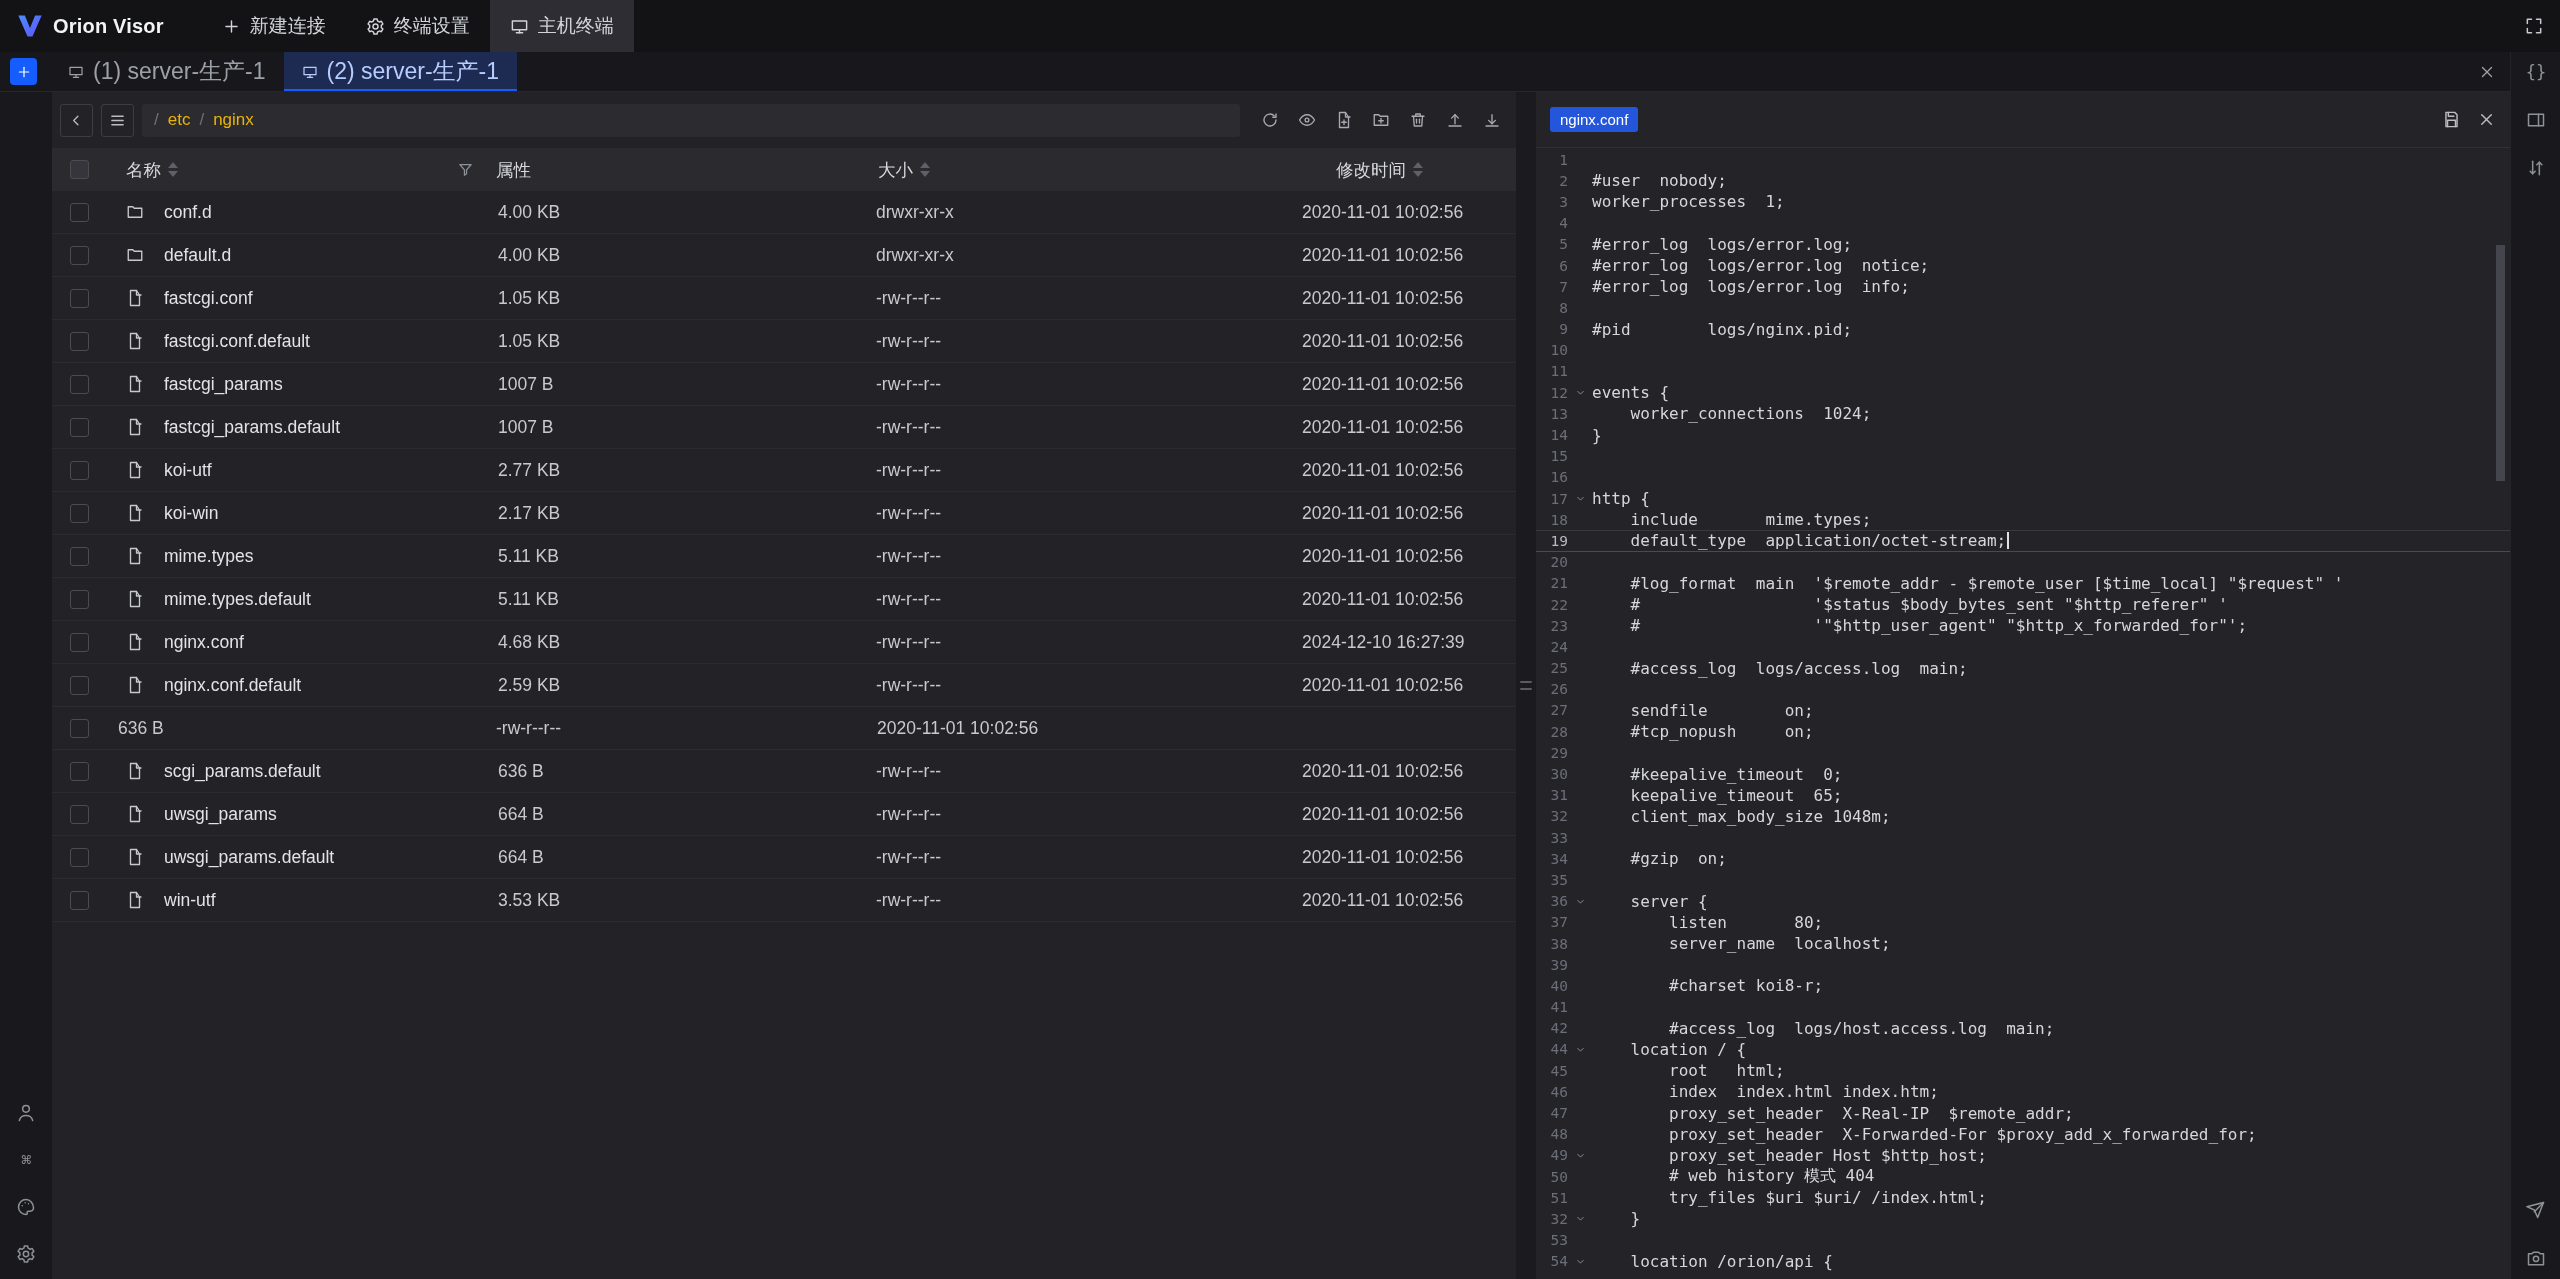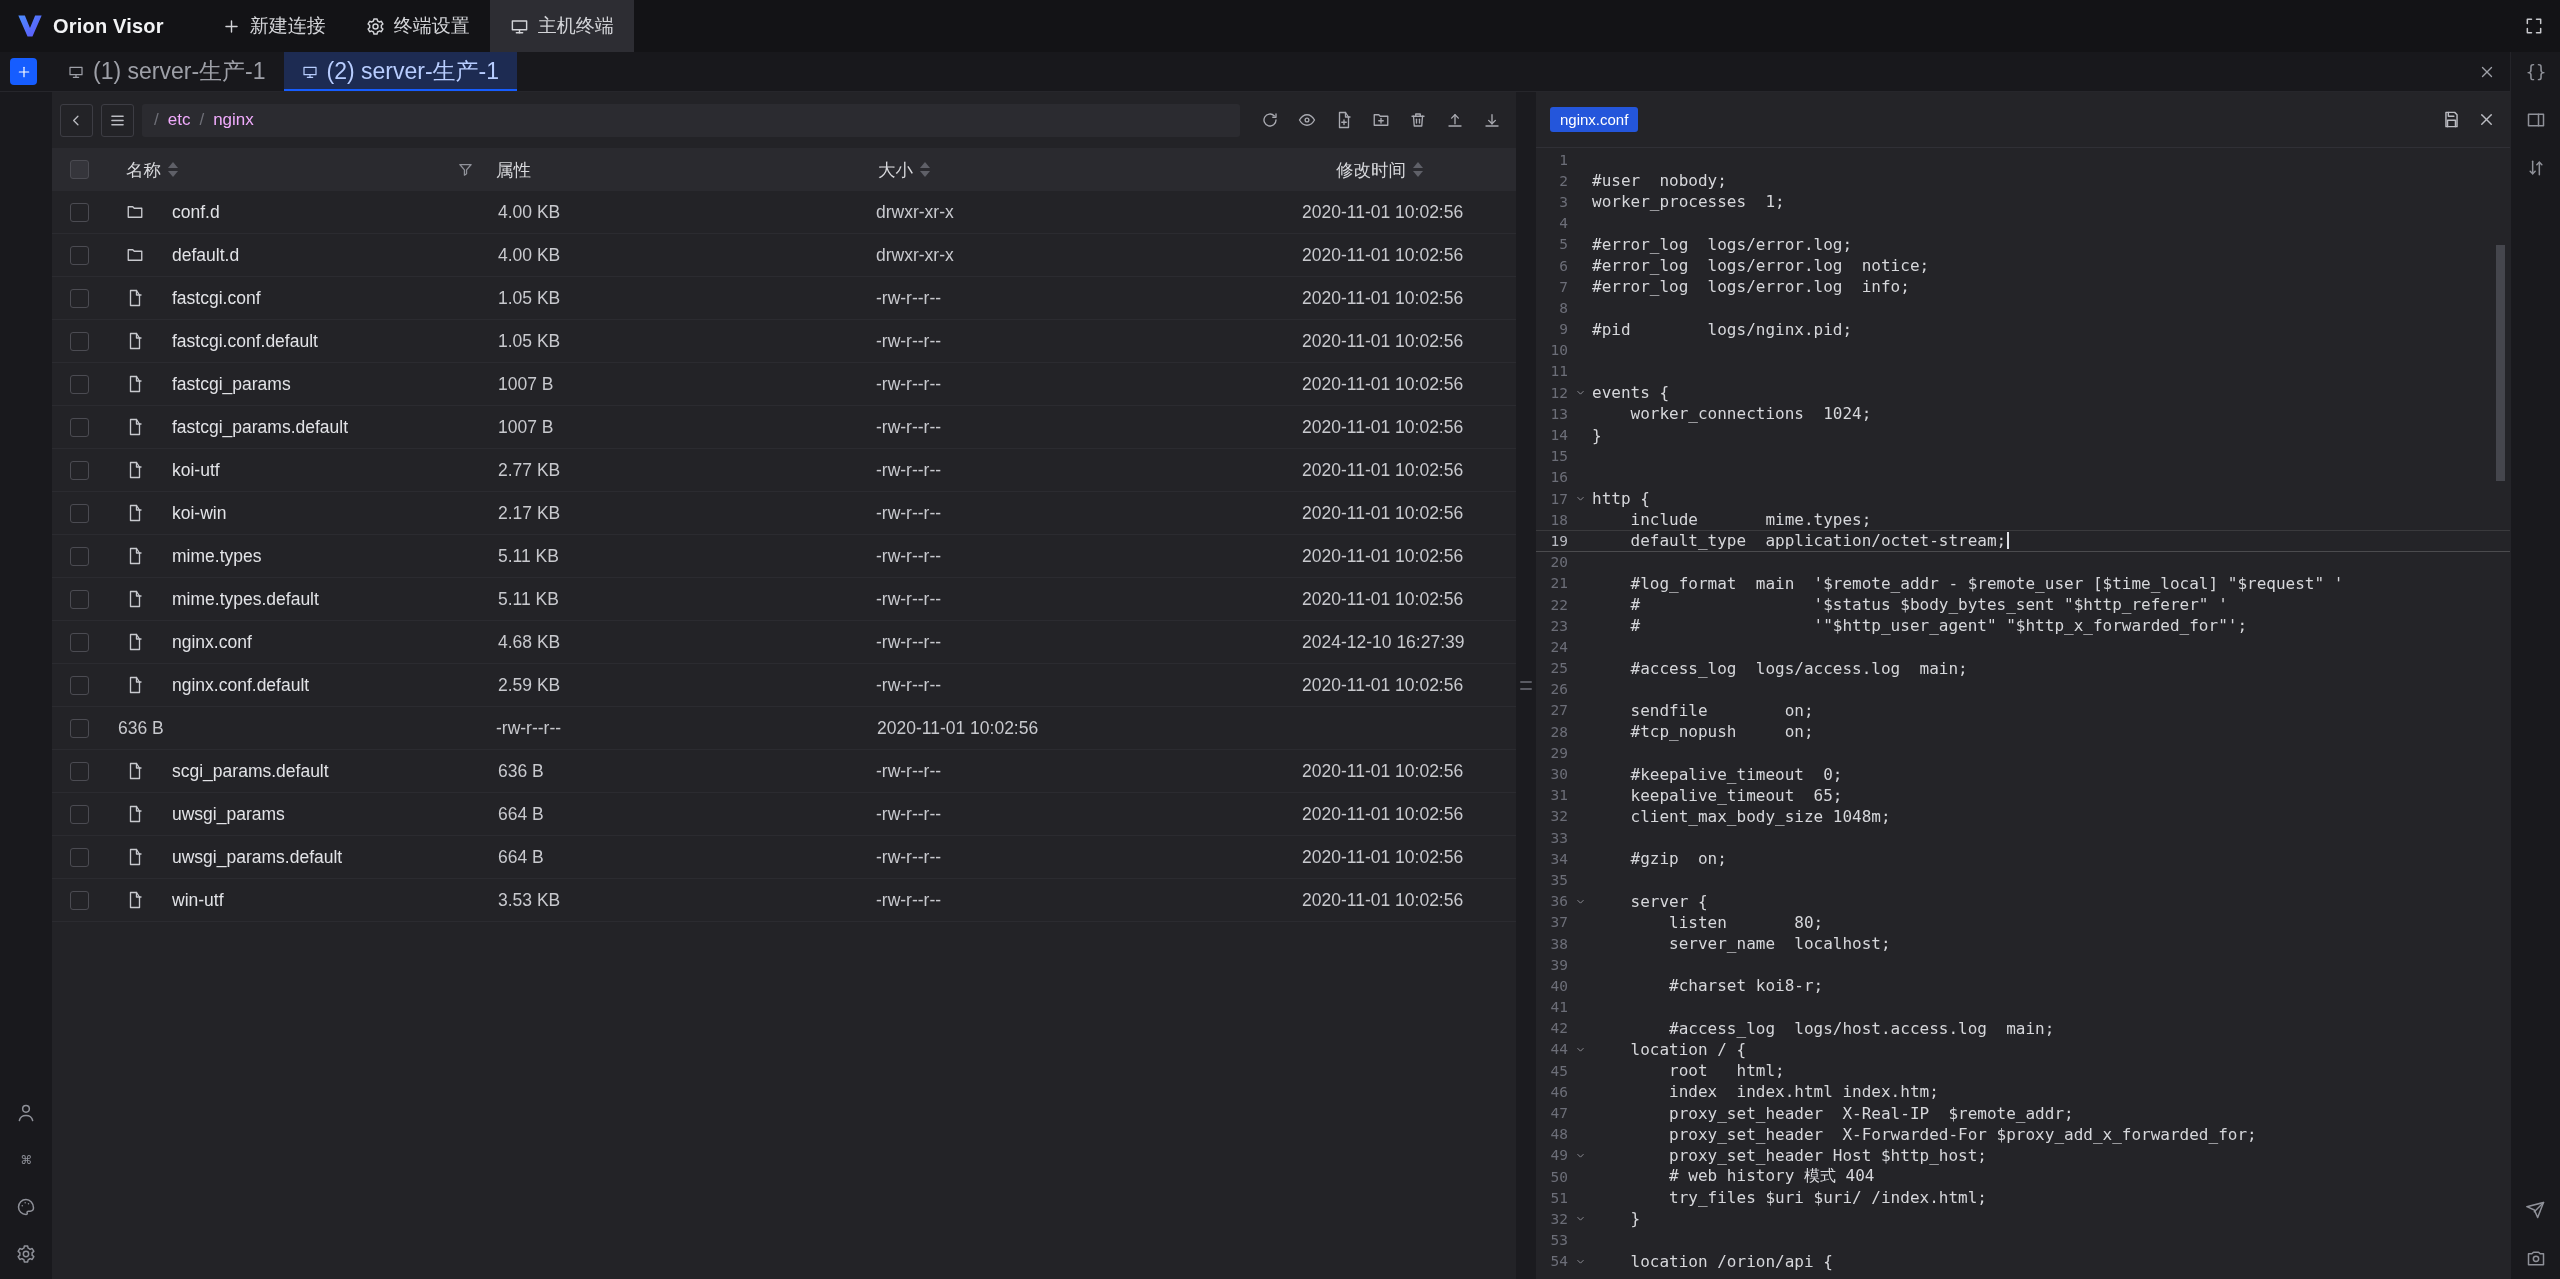--- a/index.html
+++ b/index.html
@@ -39,34 +39,34 @@
   
   .left-rail{width:52px;background:#19191d;display:flex;flex-direction:column;align-items:center;padding-bottom:8px}
   .rail-sp{flex:1}
   .rail-btn{width:34px;height:34px;color:#8f9199;margin-top:13px}
 
   
   .file-panel{width:1464px;background:#232327;display:flex;flex-direction:column}
   .file-toolbar{height:56px;display:flex;align-items:center;padding:0 8px;gap:8px}
   .tool-btn{width:33px;height:33px;border:1px solid #3d3d44;border-radius:3px;color:#bcbdc3;background:transparent;flex:none}
   .breadcrumb{flex:1;height:33px;background:#2b2b30;border-radius:3px;display:flex;align-items:center;padding:0 12px;gap:9px;font-size:17px;cursor:pointer}
-  .crumb{color:#f0abfc}
+  .crumb{color:#eab308}
   .crumb-sep{color:#6e6f77}
   .file-actions{display:flex;gap:5px;margin-left:6px}
   .action-btn{width:32px;height:32px;color:#a9aab1}
 
   .file-table{flex:1;overflow:hidden}
   .thead,.trow{display:grid;grid-template-columns:56px 380px 380px 425px 1fr;align-items:center;height:43px}
   .thead{background:#2a2a2f;font-size:17.5px;color:#d8d9dd}
   .trow{border-bottom:1px solid #2b2b30;font-size:17.5px;color:#c8c9ce;cursor:pointer}
   .th{display:flex;align-items:center;height:100%}
   .td{display:flex;align-items:center;height:100%}
   .td-check{padding-left:18px}
   .th-name,.td-name{padding-left:18px}
-  .td-name{gap:28px;color:#c8c9ce}
+  .td-name{gap:20px;color:#c8c9ce}
   .fname{color:#e2e3e7}
   .th-size,.td-size{padding-left:10px}
   .th-attr,.td-attr{padding-left:8px}
   .th-time{padding-left:43px}
   .td-time{padding-left:9px}
   .checkbox{width:19px;height:19px;border:1.5px solid #4b4b52;border-radius:3px;display:block;cursor:pointer}
   .checkbox.head{background:#35353b}
   .sorter{display:flex;flex-direction:column;gap:3px;margin-left:7px;cursor:pointer}
   .caret{display:block;width:0;height:0;border-left:5px solid transparent;border-right:5px solid transparent}
   .caret.up{border-bottom:6px solid #5f6068}

